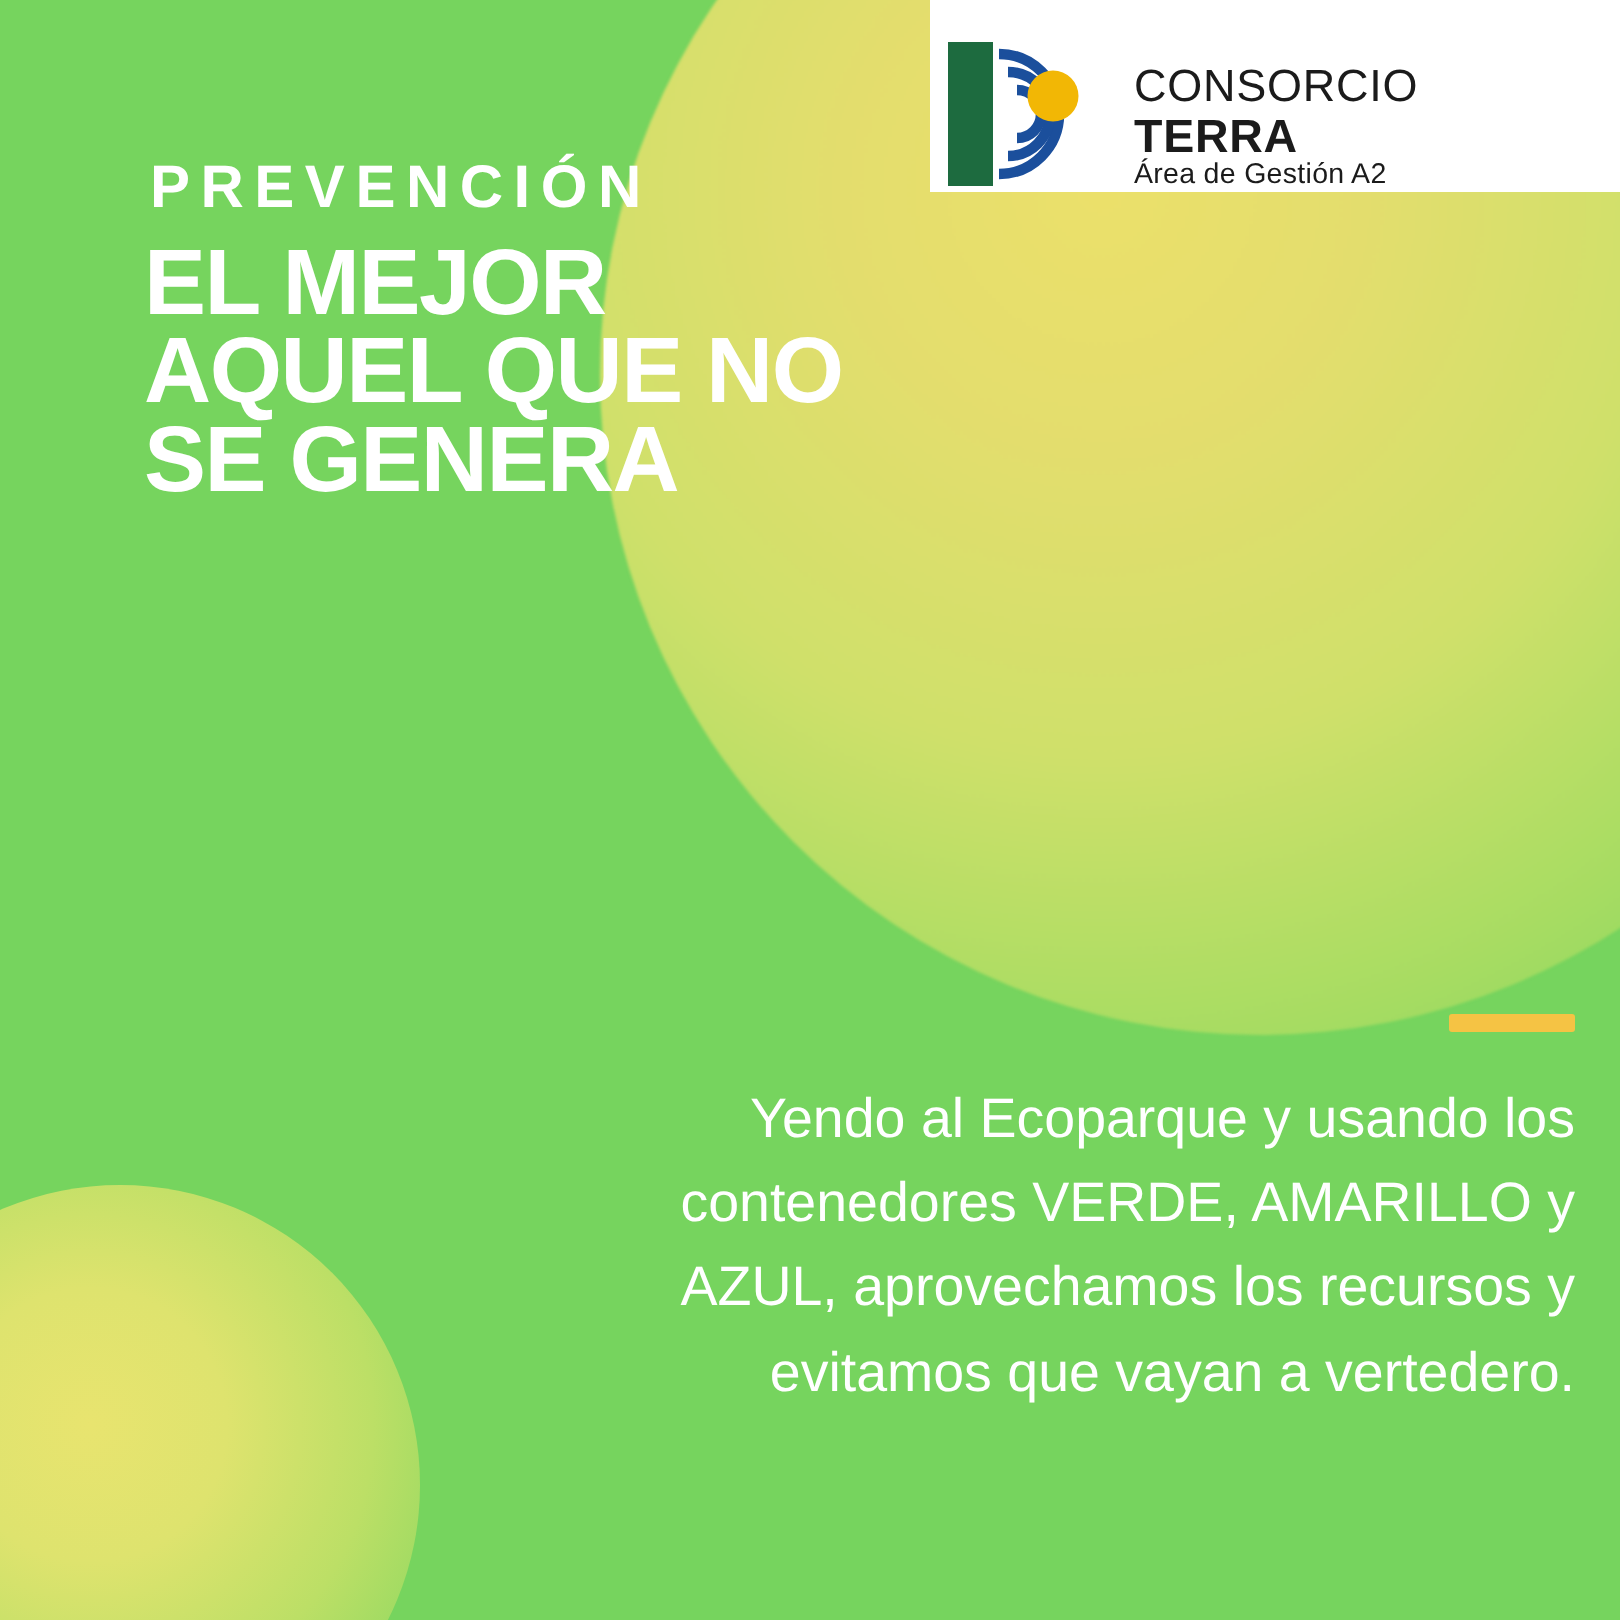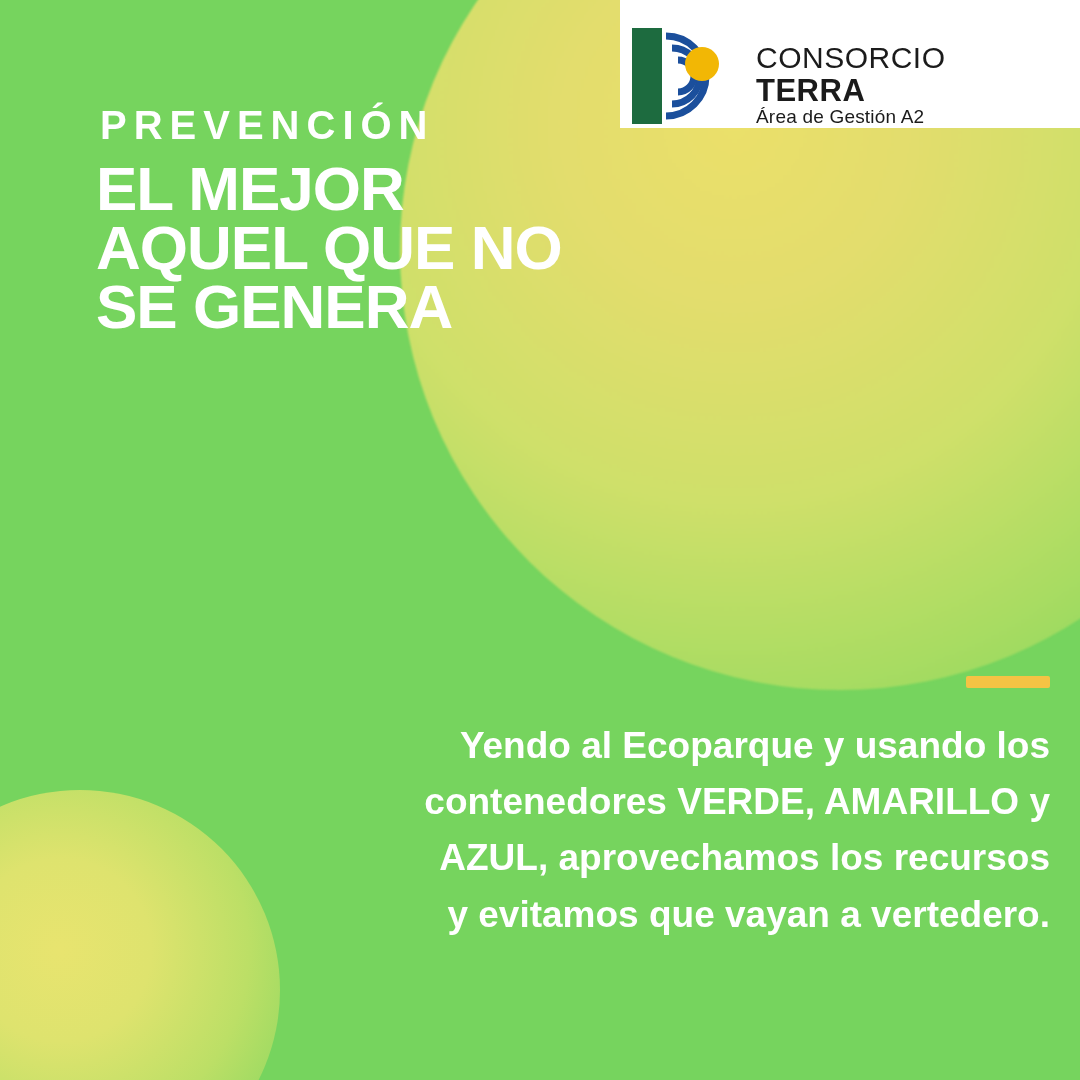--- a/index.html
+++ b/index.html
@@ -115,21 +115,21 @@
     border-radius: 2px;
   }
   .body-copy {
     position: absolute;
     right: 30px;
     top: 718px;
     width: 640px;
     text-align: right;
     color: #ffffff;
     font-size: 37px;
-    font-weight: 700;
+    font-weight: 400;
     line-height: 1.52;
   }
 </style>
 </head>
 <body>
 
 <div class="poster">
 
   <div class="blob-big"></div>
   <div class="blob-small"></div>

